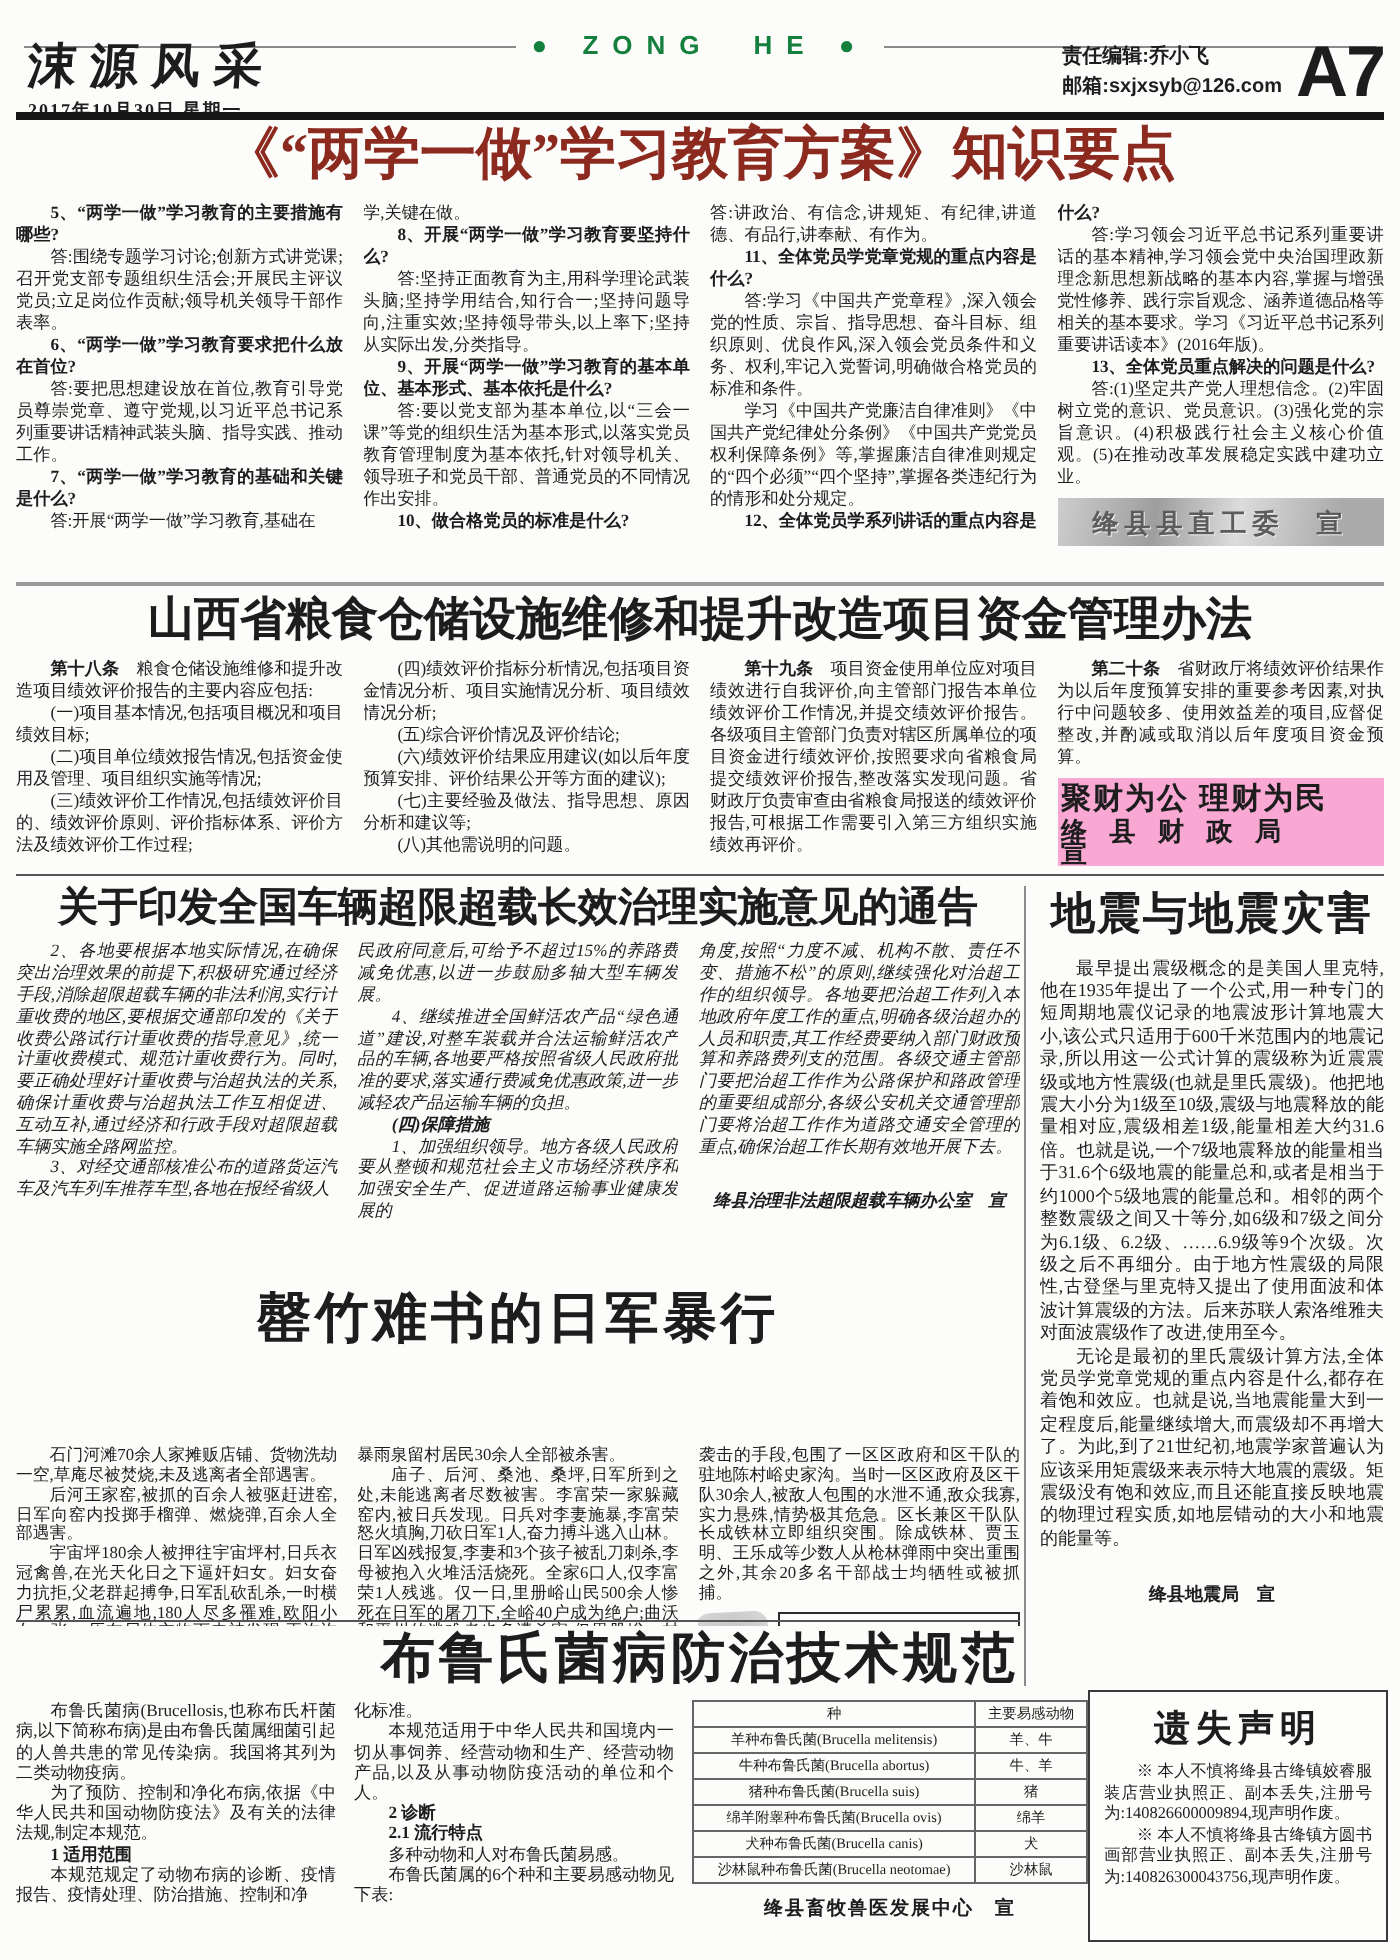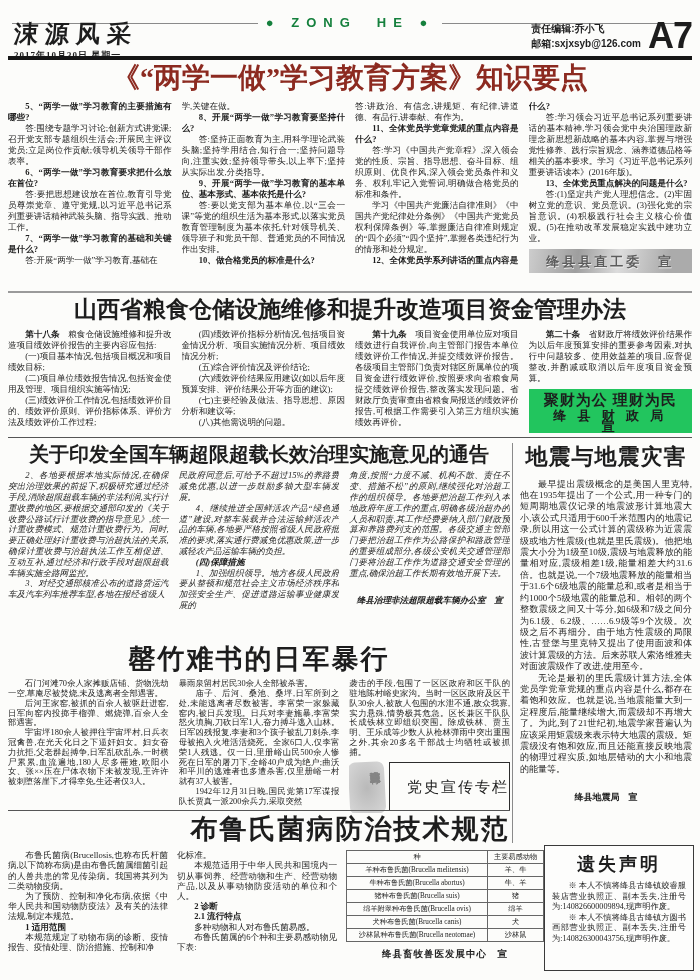--- a/index.html
+++ b/index.html
@@ -46,40 +46,40 @@
   .a1 .col{font-size:8.6px;line-height:11px;}
   .banner1{margin-top:5px;height:24px;display:flex;align-items:center;justify-content:center;
            background:linear-gradient(100deg,#cdcdcd,#9e9e9e 30%,#dcdcdc 55%,#ababab 85%);
            color:#5c5c5c;font-weight:bold;font-size:13px;letter-spacing:3px;text-shadow:0.5px 0.5px 0 #efefef;}
 
   
   .a2{left:8px;top:297px;width:684px;}
   .a2 .art-title{font-size:23px;margin-bottom:6px;}
   .a2 .cols{height:104px;}
   .a2 .col{font-size:8.6px;line-height:11px;}
-  .box-caizheng{margin-top:5px;background:#22c55e;text-align:center;padding:5px 2px 6px;}
+  .box-caizheng{margin-top:5px;background:#f9a8d4;text-align:left;padding:5px 2px 6px;}
   .box-caizheng .l1{font-weight:900;font-size:15px;letter-spacing:1px;font-family:"Liberation Sans","DejaVu Sans",sans-serif;}
   .box-caizheng .l2{font-weight:bold;font-size:13px;letter-spacing:4px;margin-top:5px;}
 
   
   .a3{left:8px;top:443px;width:502px;}
   .a3 .art-title{font-size:20px;margin-bottom:5px;}
   .a3 .cols{height:160px;}
   .a3 .col{font-size:8.6px;line-height:10.8px;font-style:italic;}
 
   
   .quake{left:520px;top:445px;width:172px;height:402px;position:absolute;overflow:hidden;}
   .quake .art-title{font-size:22px;margin-bottom:9px;letter-spacing:1px;}
   .quake .qbody{font-size:9px;line-height:11.4px;text-align:justify;}
 
   
   .a4{left:8px;top:644px;width:502px;}
   .a4 .art-title{font-size:27px;margin-bottom:5px;letter-spacing:2px;}
   .a4 .cols{height:134px;}
-  .a4 .col{font-size:8.4px;line-height:9.8px;}
+  .a4 .col{font-size:8.4px;line-height:9.8px;margin-top:44px;}
   .partybox{margin-top:4px;display:flex;gap:4px;align-items:stretch;}
   .seal{width:36px;height:52px;border-radius:7px;background:radial-gradient(#b9b9b9,#d8d8d8);
         color:#858585;writing-mode:vertical-rl;text-orientation:upright;font-weight:bold;
         font-size:10.5px;line-height:16px;padding:2px 2px;box-sizing:border-box;transform:rotate(-3deg);}
   .pb-right{flex:1;}
   .pb-title{border:1.5px solid #2c2c2c;font-weight:400;font-size:15px;letter-spacing:2px;
             text-align:right;padding:19px 0;font-family:"Liberation Sans","DejaVu Sans",sans-serif;}
   .pb-sig{font-weight:bold;font-size:11px;text-align:right;padding-top:5px;letter-spacing:1px;}
 
   

